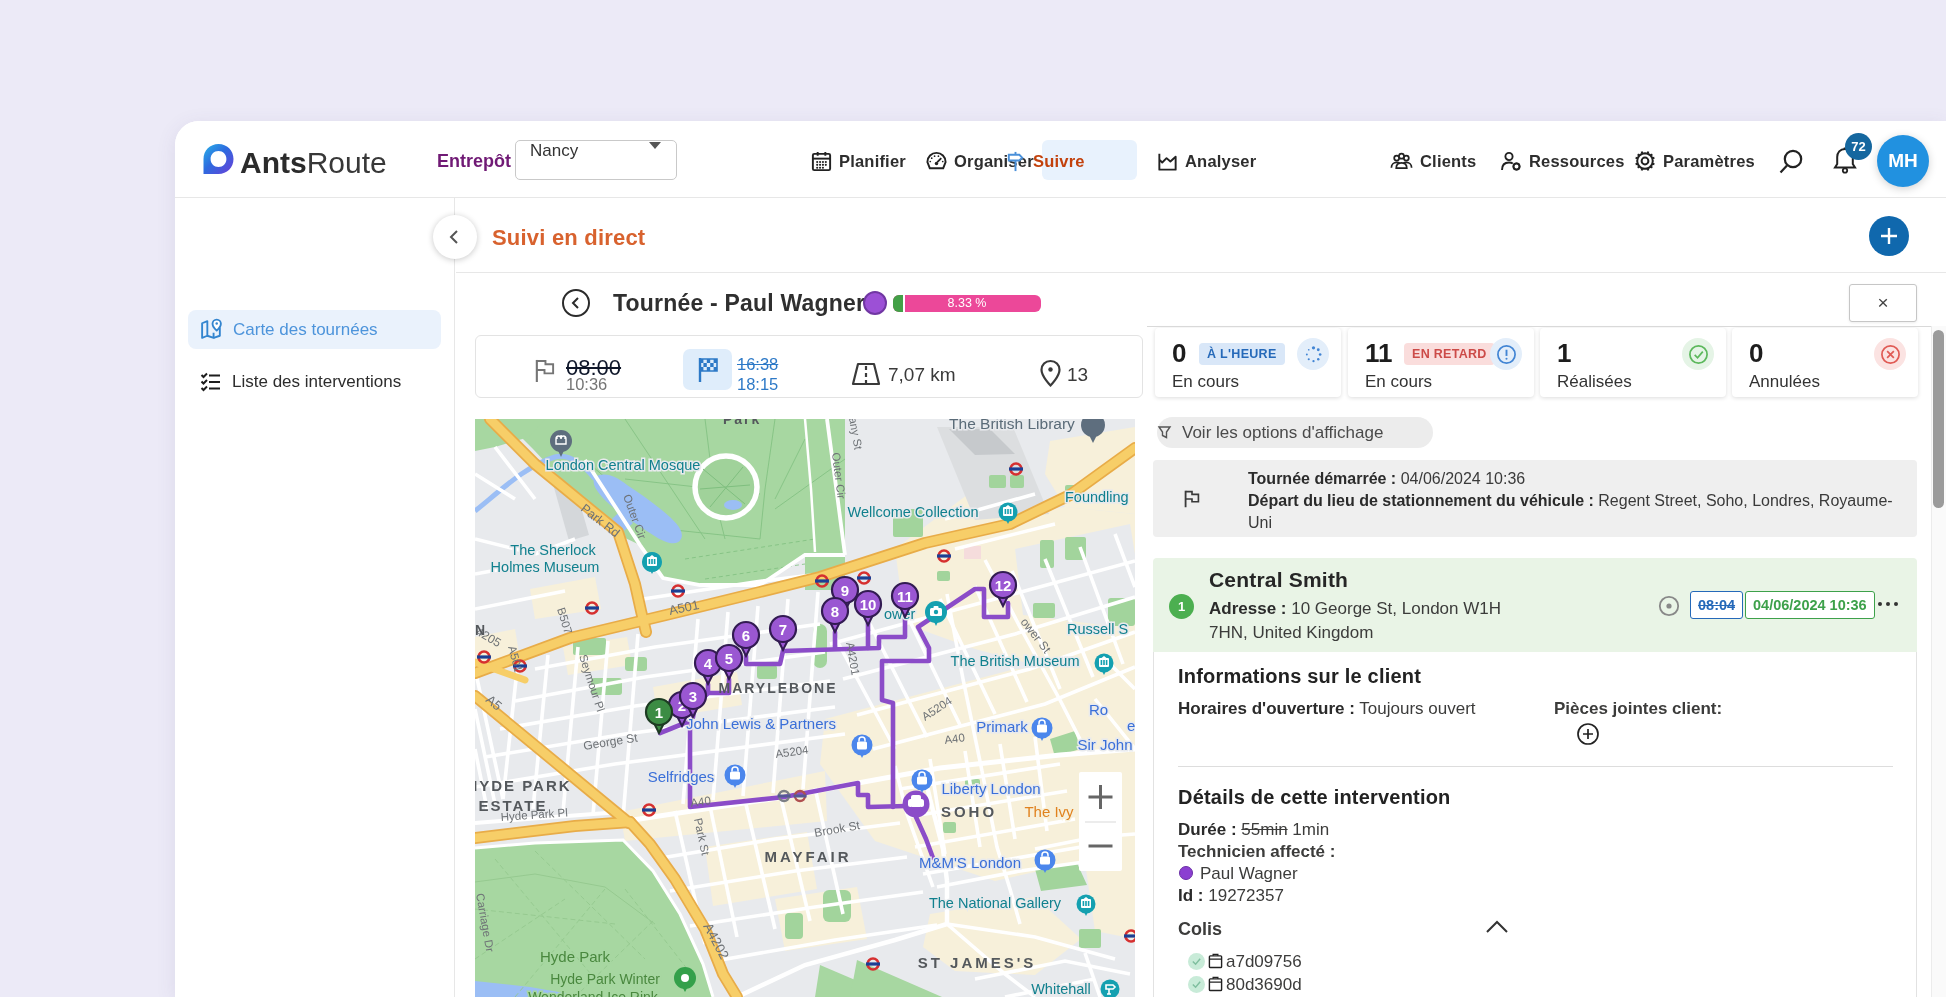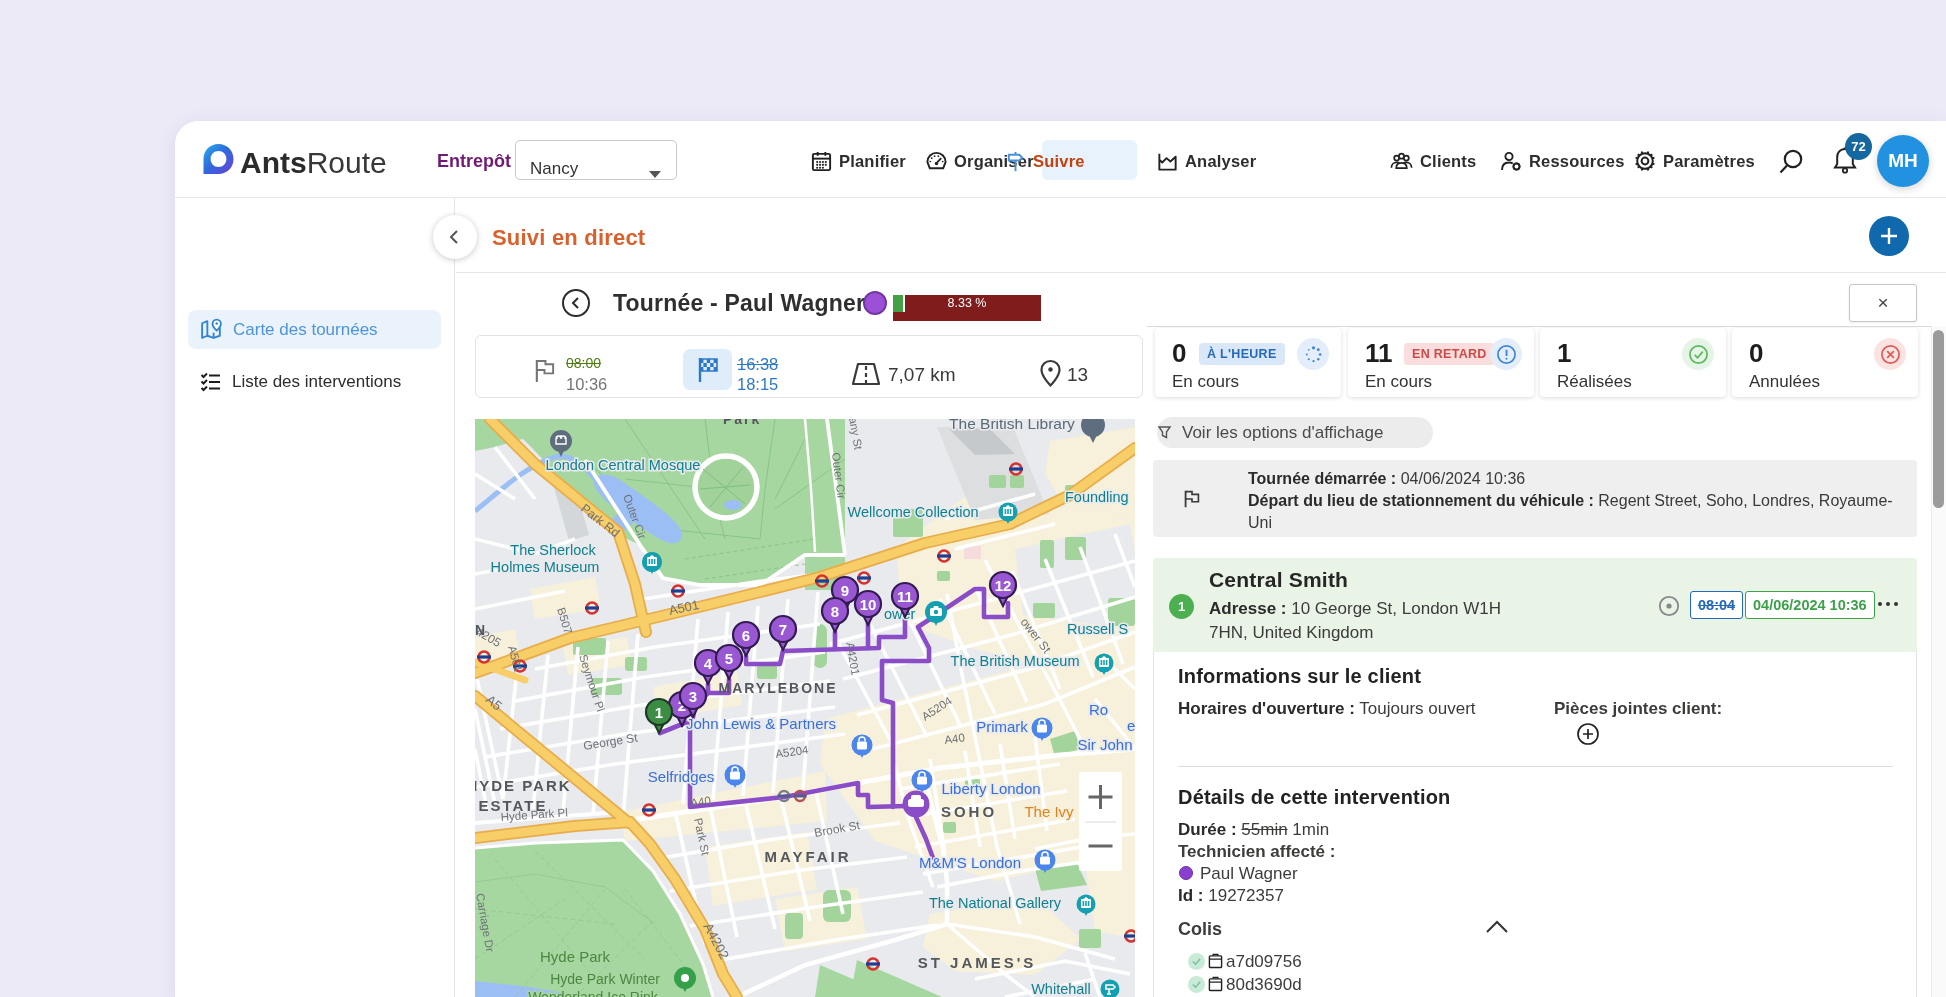--- a/index.html
+++ b/index.html
@@ -2,43 +2,43 @@
 <html><head><meta charset="utf-8">
 <style>
 *{margin:0;padding:0;box-sizing:border-box}
 html,body{width:1946px;height:997px;overflow:hidden}
 body{background:#ECEAF7;font-family:"Liberation Sans",sans-serif;color:#3c3c3b;position:relative}
 .abs{position:absolute}
 .card{position:absolute;left:175px;top:121px;width:1771px;height:876px;background:#fff;border-radius:24px 0 0 0;box-shadow:0 4px 20px rgba(80,70,120,.10)}
 
 .nav{position:absolute;left:175px;top:121px;width:1771px;height:77px;border-bottom:1px solid #e7e7e7;border-radius:24px 0 0 0;background:#fff}
 .navitem{position:absolute;top:142px;height:38px;display:flex;align-items:center;gap:6px;font-size:16.5px;color:#2e2e2e;font-weight:bold;letter-spacing:.2px}
-.select{position:absolute;left:515px;top:140px;width:162px;height:40px;border:1px solid #c9c9c9;border-radius:5px;display:flex;align-items:flex-end;padding:0 14px;font-size:17px;color:#333}
+.select{position:absolute;left:515px;top:140px;width:162px;height:40px;border:1px solid #c9c9c9;border-radius:5px;display:flex;align-items:flex-start;padding:0 14px;font-size:17px;color:#333}
 .badge{position:absolute;left:1845px;top:133px;z-index:5;width:27px;height:27px;border-radius:50%;background:#15679F;color:#fff;font-size:13px;font-weight:bold;display:flex;align-items:center;justify-content:center;z-index:3}
 .avatar{position:absolute;left:1877px;top:135px;width:52px;height:52px;border-radius:50%;background:#2191E0;color:#fff;font-size:19px;font-weight:bold;display:flex;align-items:center;justify-content:center;z-index:2;box-shadow:0 2px 8px rgba(0,0,0,.18)}
 
 .sidebar{position:absolute;left:175px;top:198px;width:280px;height:799px;background:#fff;border-right:1px solid #e7e7e7}
 .sideactive{position:absolute;left:188px;top:310px;width:253px;height:39px;background:#EAF2FC;border-radius:8px;display:flex;align-items:center;font-size:17px;color:#4D94DB}
 .sideitem{position:absolute;left:188px;top:362px;width:253px;height:39px;display:flex;align-items:center;font-size:17px;color:#2d2d2d}
 
 .backbtn{position:absolute;left:433px;top:215px;width:44px;height:44px;border-radius:50%;background:#fff;box-shadow:0 1px 6px rgba(0,0,0,.22);display:flex;align-items:center;justify-content:center;z-index:4}
 .title{position:absolute;left:492px;top:225px;font-size:22px;color:#D8622E;font-weight:bold;letter-spacing:.2px}
 .plusbtn{position:absolute;left:1869px;top:216px;width:40px;height:40px;border-radius:50%;background:#1068AD;display:flex;align-items:center;justify-content:center}
 .hdiv{position:absolute;left:456px;top:272px;width:1490px;height:1px;background:#e7e7e7}
 
 .tbackbtn{position:absolute;left:562px;top:289px;width:28px;height:28px;border-radius:50%;border:2px solid #2b2b2b;display:flex;align-items:center;justify-content:center}
 .ttitle{position:absolute;left:613px;top:290px;font-size:23px;color:#2f2f2f;font-weight:600;letter-spacing:.2px}
 .pdot{position:absolute;left:863px;top:291px;width:24px;height:24px;border-radius:50%;background:#9C50D6;border:2px solid #7137A3}
-.pbar{position:absolute;left:893px;top:295px;width:148px;height:26px;background:#7f1d1d;border-radius:0;overflow:hidden}
+.pbar{position:absolute;left:893px;top:295px;width:148px;height:17px;background:#ec4899;border-radius:6px;overflow:hidden}
 .pbar .seg{position:absolute;left:0;top:0;width:12px;height:17px;background:#43A047;border-right:2px solid #fff}
 .pbar .txt{position:absolute;left:0;top:0;width:148px;text-align:center;font-size:12.5px;line-height:17px;color:#fff}
 .closebtn{position:absolute;left:1849px;top:284px;width:68px;height:38px;background:#fff;border:1px solid #c6c6c6;border-radius:3px;box-shadow:0 1px 3px rgba(0,0,0,.08);display:flex;align-items:center;justify-content:center;font-size:19px;color:#444}
 
 .statcard{position:absolute;left:475px;top:335px;width:668px;height:63px;background:#fff;border:1px solid #e3e3e3;border-radius:6px}
-.sgray{color:#4d7c0f;font-size:14px}
+.sgray{color:#0f172a;font-size:22px}
 .sgray2{color:#757575;font-size:16.5px}
 .sblue{color:#2D79C7;font-size:16.5px}
 .flagbox{position:absolute;left:683px;top:349px;width:49px;height:41px;background:#DFEDFB;border-radius:7px;display:flex;align-items:center;justify-content:center}
 
 .mini{position:absolute;top:328px;height:69px;background:#fff;border-radius:4px;box-shadow:0 1px 4px rgba(0,0,0,.14)}
 .mini .num{position:absolute;left:17px;top:10px;font-size:26px;font-weight:bold;color:#1d1d1d}
 .mini .lbl{position:absolute;left:17px;top:44px;font-size:17px;color:#333}
 .chip{position:absolute;top:15px;font-size:12.5px;font-weight:bold;padding:4px 8px;border-radius:4px;letter-spacing:.3px}
 .micon{position:absolute;right:12px;top:10px;width:32px;height:32px;border-radius:50%;display:flex;align-items:center;justify-content:center}
 

